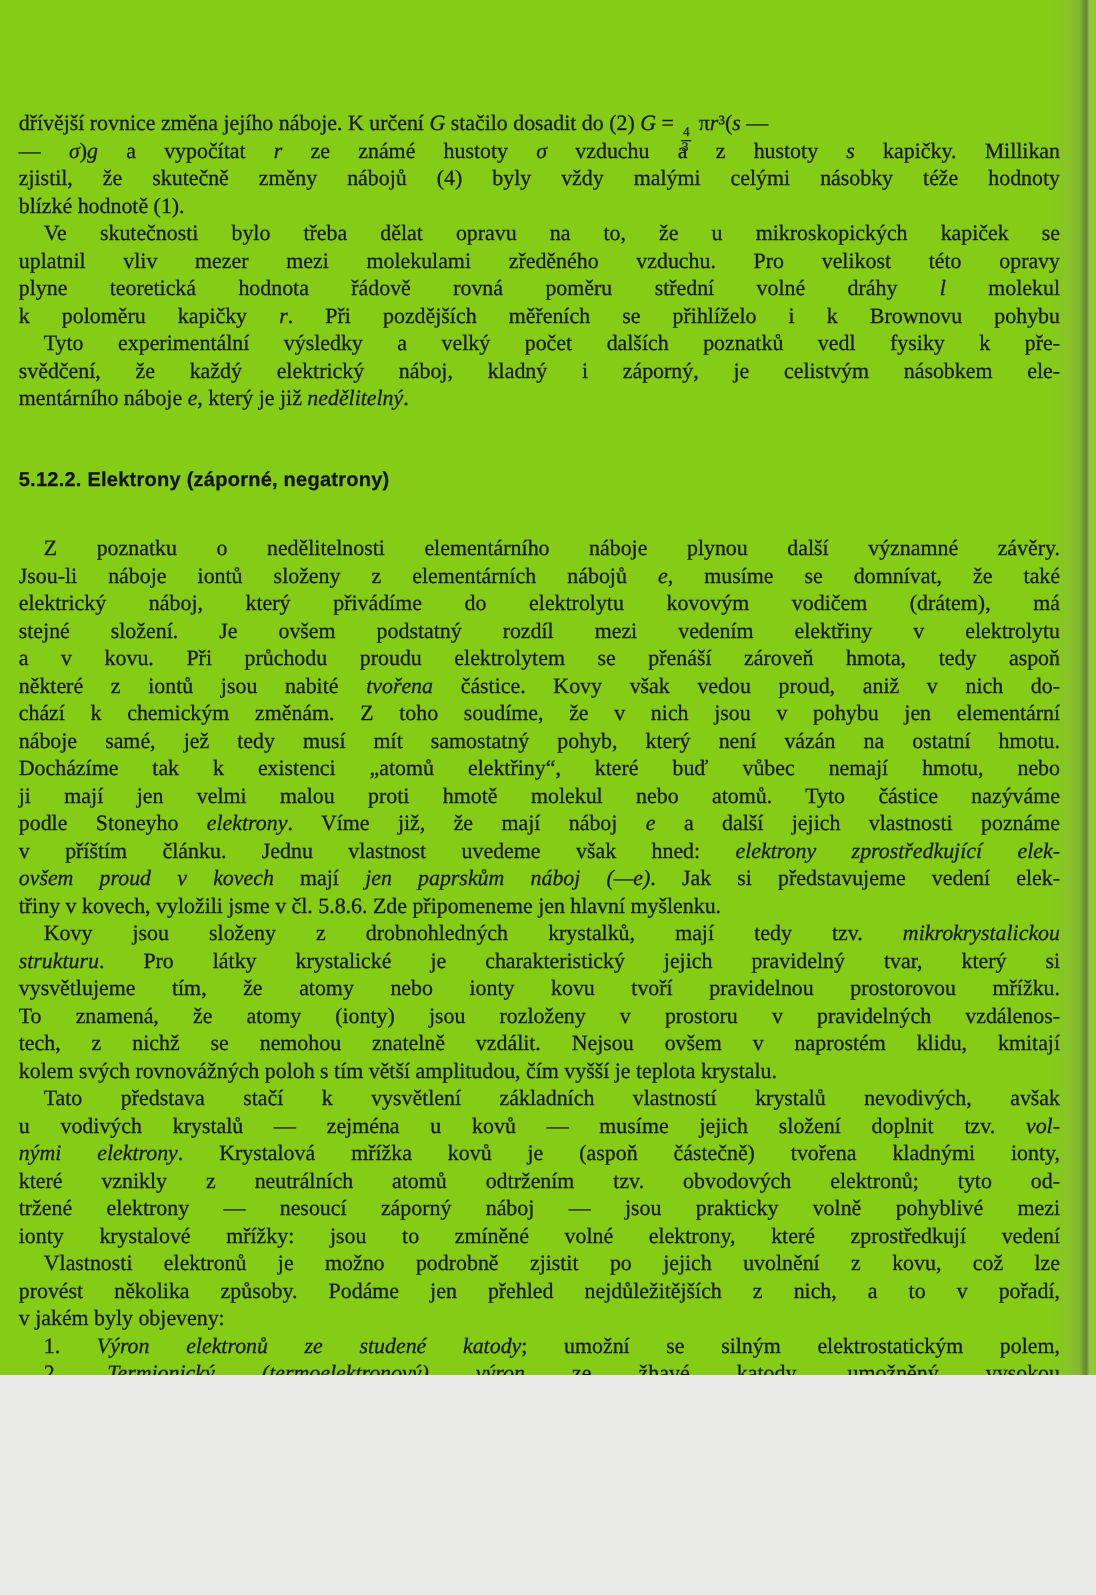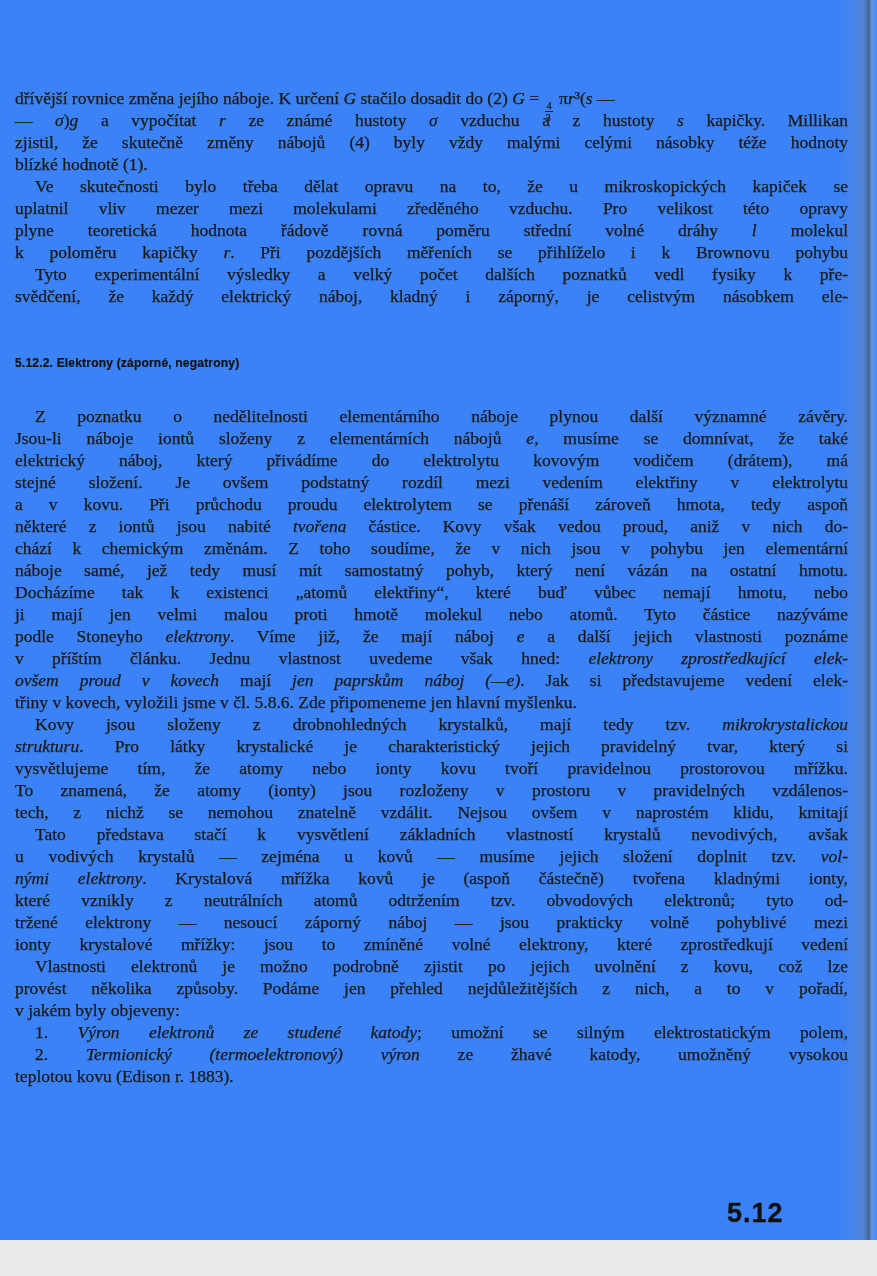--- a/index.html
+++ b/index.html
@@ -1,19 +1,19 @@
 <!DOCTYPE html>
 <html lang="cs"><head>
 <meta charset="utf-8">
 <style>
   html,body{margin:0;padding:0;background:#e9e9e7;}
   .page{
     position:relative;
-    width:877px;height:1240px;
-    background:#3b82f6;
+    width:877px;height:1100px;
+    background:#84cc16;
     overflow:hidden;
     font-family:"Liberation Serif","DejaVu Serif",serif;
     color:#1b1916;
   }
   .scan-edge{
     position:absolute;top:0;right:0;width:36px;height:100%;
     background:linear-gradient(to right,
       rgba(130,128,124,0) 0%,
       rgba(150,148,144,0.16) 40%,
       rgba(130,128,124,0.30) 64%,
@@ -41,21 +41,21 @@
   .line i{font-style:italic;}
   .frac{
     display:inline-flex;flex-direction:column;
     vertical-align:-0.5em;
     font-size:0.60em;line-height:1.05;text-align:center;
     margin:0 2px;
   }
   .frac .num{border-bottom:1.2px solid currentColor;padding:0 1px;}
   .heading{
     font-family:"Liberation Sans","DejaVu Sans",sans-serif;
-    font-weight:700;font-size:12px;line-height:24px;
+    font-weight:700;font-size:16px;line-height:24px;
     letter-spacing:0.2px;
     margin:44px 0 30px 0;
     color:#14120f;
     text-align:center;text-align-last:left;
     -webkit-text-stroke:0.2px #14120f;
   }
   .footer-page-num{
     position:absolute;left:19px;top:1262px;
     font-family:"Liberation Serif","DejaVu Serif",serif;
     font-size:20px;letter-spacing:1.5px;
@@ -85,20 +85,21 @@
       </div>
       <div class="para indent">
         <div class="line">Ve skutečnosti bylo třeba dělat opravu na to, že u mikroskopických kapiček se</div>
         <div class="line">uplatnil vliv mezer mezi molekulami zředěného vzduchu. Pro velikost této opravy</div>
         <div class="line">plyne teoretická hodnota řádově rovná poměru střední volné dráhy <i>l</i> molekul</div>
         <div class="line">k poloměru kapičky <i>r</i>. Při pozdějších měřeních se přihlíželo i k Brownovu pohybu</div>
       </div>
       <div class="para indent">
         <div class="line">Tyto experimentální výsledky a velký počet dalších poznatků vedl fysiky k pře-</div>
         <div class="line">svědčení, že každý elektrický náboj, kladný i záporný, je celistvým násobkem ele-</div>
+        <div class="line nojust">mentárního náboje <i>e</i>, který je již <i>nedělitelný</i>.</div>
       </div>
       <div class="heading">5.12.2. Elektrony (záporné, negatrony)</div>
       <div class="para indent">
         <div class="line">Z poznatku o nedělitelnosti elementárního náboje plynou další významné závěry.</div>
         <div class="line">Jsou-li náboje iontů složeny z elementárních nábojů <i>e</i>, musíme se domnívat, že také</div>
         <div class="line">elektrický náboj, který přivádíme do elektrolytu kovovým vodičem (drátem), má</div>
         <div class="line">stejné složení. Je ovšem podstatný rozdíl mezi vedením elektřiny v elektrolytu</div>
         <div class="line">a v kovu. Při průchodu proudu elektrolytem se přenáší zároveň hmota, tedy aspoň</div>
         <div class="line">některé z iontů jsou nabité <i>tvořena</i> částice. Kovy však vedou proud, aniž v nich do-</div>
         <div class="line">chází k chemickým změnám. Z toho soudíme, že v nich jsou v pohybu jen elementární</div>
@@ -109,20 +110,21 @@
         <div class="line">v příštím článku. Jednu vlastnost uvedeme však hned: <i>elektrony zprostředkující elek-</i></div>
         <div class="line"><i>ovšem proud v kovech</i> mají <i>jen paprskům náboj (—e)</i>. Jak si představujeme vedení elek-</div>
         <div class="line nojust">třiny v kovech, vyložili jsme v čl. 5.8.6. Zde připomeneme jen hlavní myšlenku.</div>
       </div>
       <div class="para indent">
         <div class="line">Kovy jsou složeny z drobnohledných krystalků, mají tedy tzv. <i>mikrokrystalickou</i></div>
         <div class="line"><i>strukturu</i>. Pro látky krystalické je charakteristický jejich pravidelný tvar, který si</div>
         <div class="line">vysvětlujeme tím, že atomy nebo ionty kovu tvoří pravidelnou prostorovou mřížku.</div>
         <div class="line">To znamená, že atomy (ionty) jsou rozloženy v prostoru v pravidelných vzdálenos-</div>
         <div class="line">tech, z nichž se nemohou znatelně vzdálit. Nejsou ovšem v naprostém klidu, kmitají</div>
+        <div class="line nojust">kolem svých rovnovážných poloh s tím větší amplitudou, čím vyšší je teplota krystalu.</div>
       </div>
       <div class="para indent">
         <div class="line">Tato představa stačí k vysvětlení základních vlastností krystalů nevodivých, avšak</div>
         <div class="line">u vodivých krystalů — zejména u kovů — musíme jejich složení doplnit tzv. <i>vol-</i></div>
         <div class="line"><i>nými elektrony</i>. Krystalová mřížka kovů je (aspoň částečně) tvořena kladnými ionty,</div>
         <div class="line">které vznikly z neutrálních atomů odtržením tzv. obvodových elektronů; tyto od-</div>
         <div class="line">tržené elektrony — nesoucí záporný náboj — jsou prakticky volně pohyblivé mezi</div>
         <div class="line">ionty krystalové mřížky: jsou to zmíněné volné elektrony, které zprostředkují vedení</div>
       </div>
       <div class="para indent">

